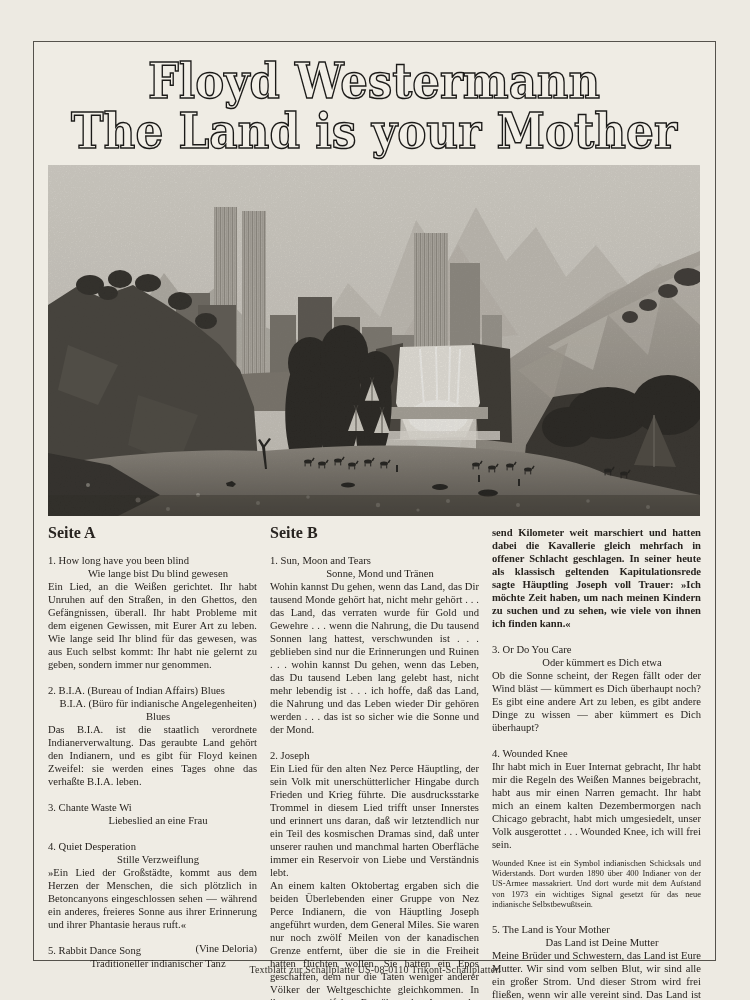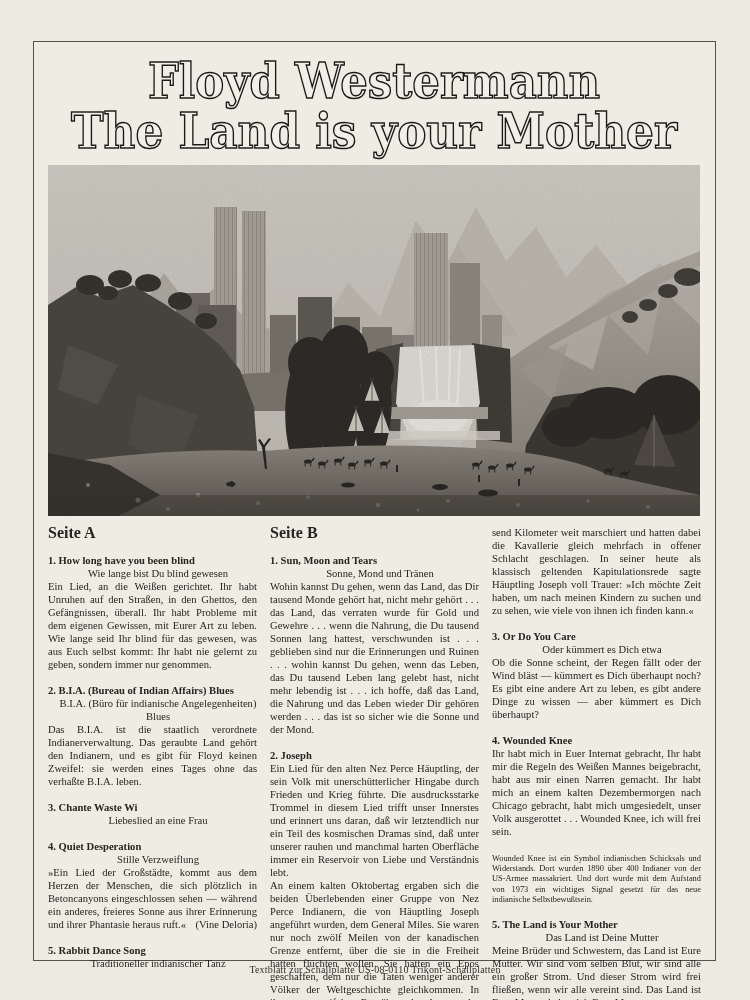--- a/index.html
+++ b/index.html
@@ -20,27 +20,27 @@
     position:absolute;left:48px;top:526px;width:652px;
     display:flex;gap:13px;
   }
   .col{
     width:209px;flex:0 0 209px;
     font-size:10.6px;line-height:13px;
     text-align:justify;hyphens:auto;
   }
   .side-heading{font-size:16px;font-weight:bold;margin:0 0 15px 0;text-align:left;}
   .track{margin:0 0 13px 0;}
-  .t-title{font-weight:bold;text-align:left;}
+  .t-title{font-weight:normal;text-align:left;}
   .t-sub{padding-left:11px;text-align:center;}
   p{margin:0;}
   .t-body{}
-  .attrib{float:right;}
-  .footnote{font-size:8.4px;line-height:10.2px;margin-top:16px;text-align:justify;}
-  .cont{margin:0 0 13px 0;}
+  .attrib{float:right;margin-top:24px;}
+  .footnote{font-size:8.4px;line-height:10.2px;margin-top:8px;text-align:justify;}
+  .cont{margin:0 0 13px 0;font-weight:bold;}
   .footer{
     position:absolute;left:0;top:964px;width:750px;
     text-align:center;font-size:10px;color:#33302b;letter-spacing:.2px;
   }
 </style>
 </head>
 <body>
 
 <div class="frame"></div>
 

